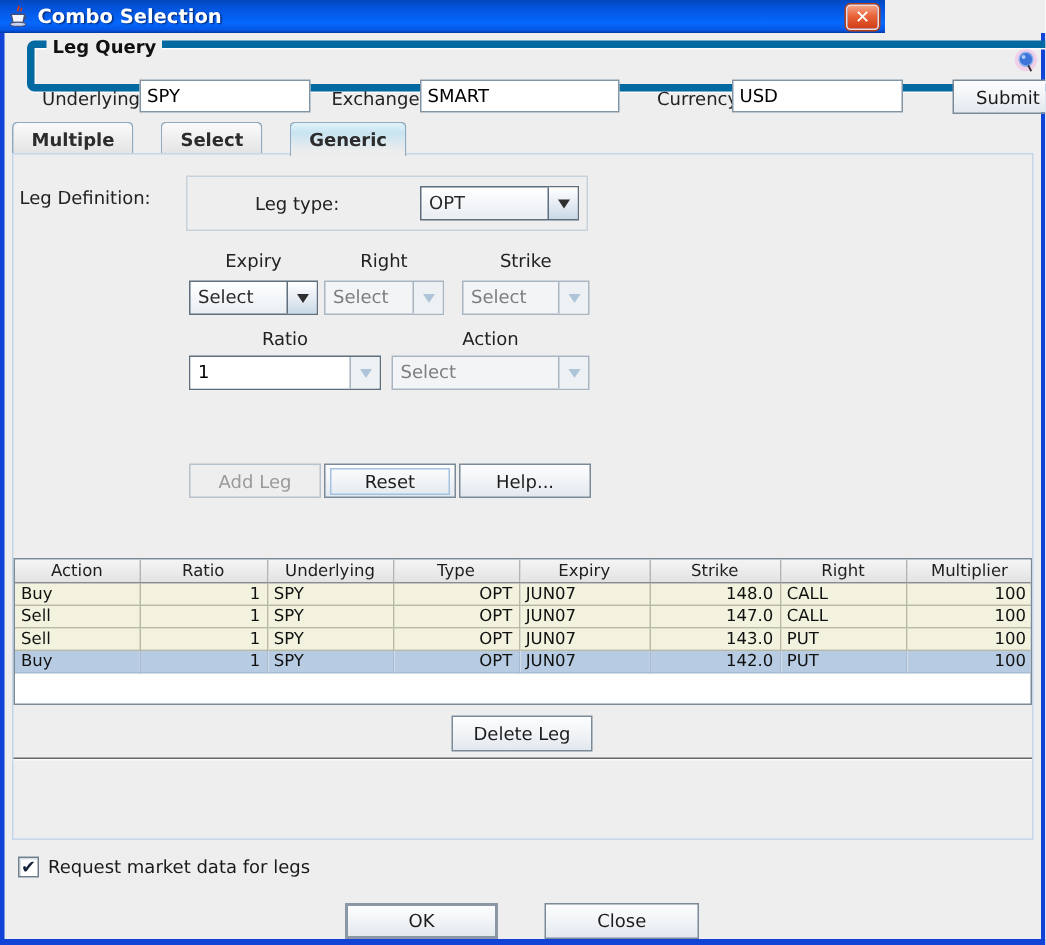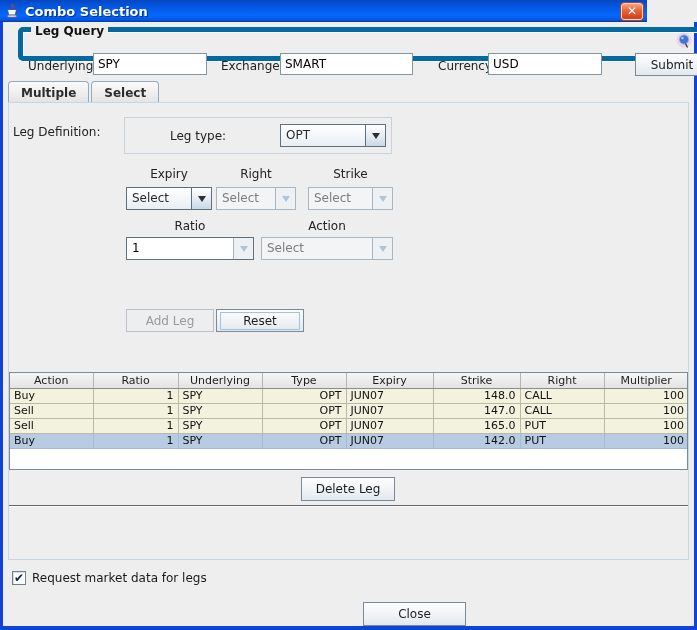--- a/index.html
+++ b/index.html
@@ -5,21 +5,21 @@
   html,body{margin:0;padding:0;background:#fff;}
   *{box-sizing:border-box;}
   .window{
     position:relative;width:697px;height:630px;overflow:hidden;
     background:#eeeeee;
     font-family:"DejaVu Sans","Liberation Sans",sans-serif;
     font-size:12px;color:#222;
   }
   
   .titlebar{
-    position:absolute;left:0;top:0;width:647px;height:22px;
+    position:absolute;left:0;top:0;width:590px;height:22px;
     background:linear-gradient(180deg,#0347bb 0%,#0351d8 18%,#0568fe 70%,#0455e2 92%,#03399e 100%);
     display:flex;align-items:center;padding:0 4px;
   }
   .title-text{color:#fff;font-weight:bold;font-size:13px;margin-left:5px;
     text-shadow:1px 1px 1px rgba(0,0,30,.55);}
   .close-btn{
     position:absolute;right:4px;top:3px;width:22px;height:17px;border-radius:3px;
     background:linear-gradient(180deg,#f5a184 0%,#e8633a 45%,#d6431a 90%);
     border:1px solid #ffd9cc;box-shadow:0 0 0 1px #b53f16;
     color:#fff;font-weight:bold;font-size:12px;line-height:14px;text-align:center;cursor:pointer;
@@ -48,21 +48,21 @@
   
   .btn{
     display:inline-block;border:1px solid #7a8a99;
     background:linear-gradient(180deg,#fdfdfe 0%,#f0f3f6 55%,#e2e8ee 100%);
     font-family:inherit;font-size:12px;color:#1c1c1c;text-align:center;cursor:pointer;padding:0;
   }
   .btn.default{border:2px solid #8b97a5;}
   .btn.disabled{background:#eeeeee;border-color:#b8c2cc;color:#9a9a9a;cursor:default;}
   .focus-ring{display:inline-block;border:1px solid #a3c2e2;padding:1px 22px;}
   
-  .tabs{position:absolute;left:8px;top:80px;display:flex;align-items:flex-end;gap:2px;height:23px;}
+  .tabs{position:absolute;left:8px;top:80px;display:flex;align-items:flex-end;gap:18px;height:23px;}
   .tab{
     height:22px;padding:0 12px;display:flex;align-items:center;justify-content:center;
     border:1px solid #92aac0;border-bottom:none;border-radius:4px 4px 0 0;
     background:linear-gradient(180deg,#fafafa,#e3e3e3);
     font-weight:bold;font-size:12px;color:#2c2c2c;cursor:pointer;
   }
   .tab.selected{
     height:23px;margin-bottom:-1px;z-index:3;position:relative;
     background:linear-gradient(180deg,#e2f3fa 0%,#c8e4f1 30%,#ededed 85%);
   }
@@ -183,20 +183,23 @@
     </div>
   </div>
 
   <div class="tabs">
     <div class="tab">
         <span>Multiple</span>
       </div>
     <div class="tab">
         <span>Select</span>
       </div>
+    <div class="tab selected">
+        <span>Generic</span>
+      </div>
   </div>
 
   <div class="tabpane">
 
     <span class="legdef-label">Leg Definition:</span>
 
     <div class="legtype-panel">
       <span class="legtype-label">Leg type:</span>
       <div class="combo" style="left:155px;top:6px;width:106px;">
         <span class="value">OPT</span>
@@ -240,20 +243,21 @@
     </div>
     <div class="combo disabled" style="left:252px;top:134px;width:132px;">
       <span class="value">Select</span>
       <span class="arrow-btn">
           <span class="tri"></span>
         </span>
     </div>
 
     <button class="btn disabled btn-addleg">Add Leg</button>
     <button class="btn btn-reset"><span class="focus-ring">Reset</span></button>
+    <button class="btn btn-help">Help...</button>
 
     <div class="table-wrap">
       <table class="legs">
         <colgroup>
             <col>
             <col>
             <col>
             <col>
             <col>
             <col>
@@ -292,21 +296,21 @@
               <td class="ar">147.0</td>
               <td class="al">CALL</td>
               <td class="ar">100</td>
             </tr>
             <tr>
               <td class="al">Sell</td>
               <td class="ar">1</td>
               <td class="al">SPY</td>
               <td class="ar">OPT</td>
               <td class="al">JUN07</td>
-              <td class="ar">165.0</td>
+              <td class="ar">143.0</td>
               <td class="al">PUT</td>
               <td class="ar">100</td>
             </tr>
             <tr class="selected">
               <td class="al">Buy</td>
               <td class="ar">1</td>
               <td class="al">SPY</td>
               <td class="ar">OPT</td>
               <td class="al">JUN07</td>
               <td class="ar">142.0</td>
@@ -320,14 +324,15 @@
     <button class="btn btn-delete">Delete Leg</button>
 
     <div class="separator"></div>
   </div>
 
   <div class="checkbox">
     <span>✔</span>
   </div>
   <span class="checkbox-label">Request market data for legs</span>
 
+  <button class="btn default btn-ok">OK</button>
   <button class="btn btn-close2">Close</button>
 </div>
 
 </body></html>

